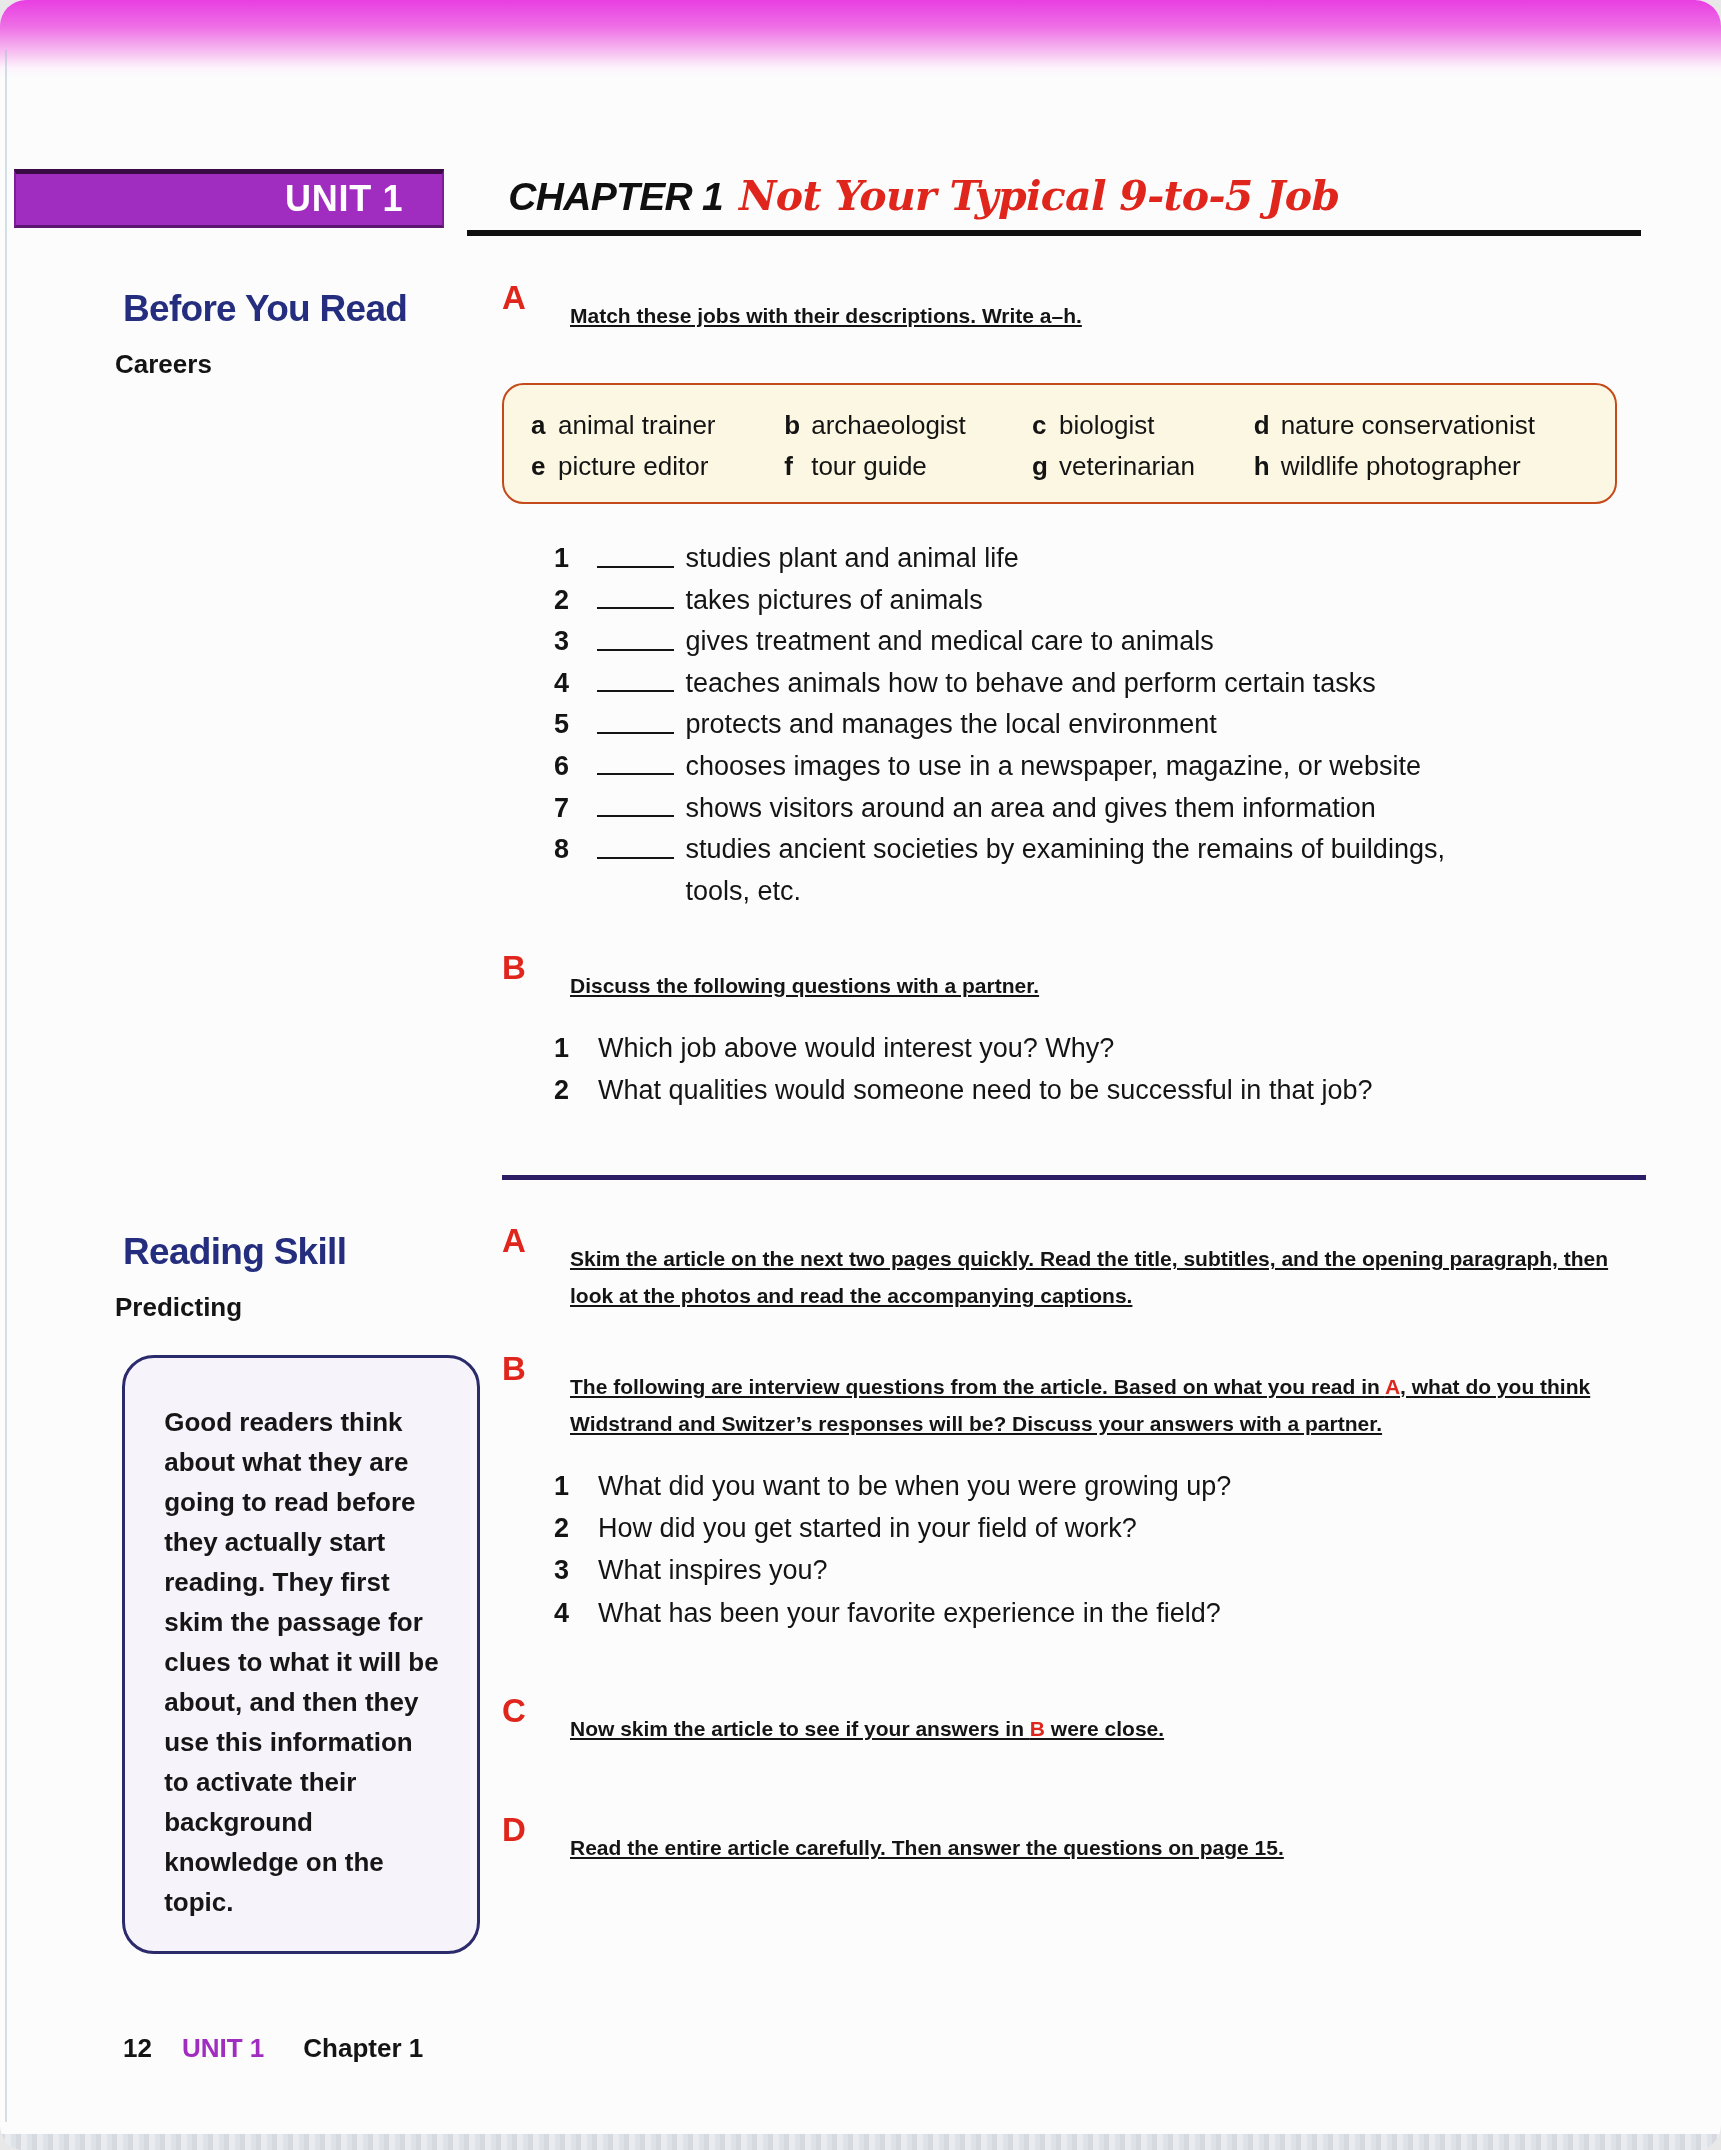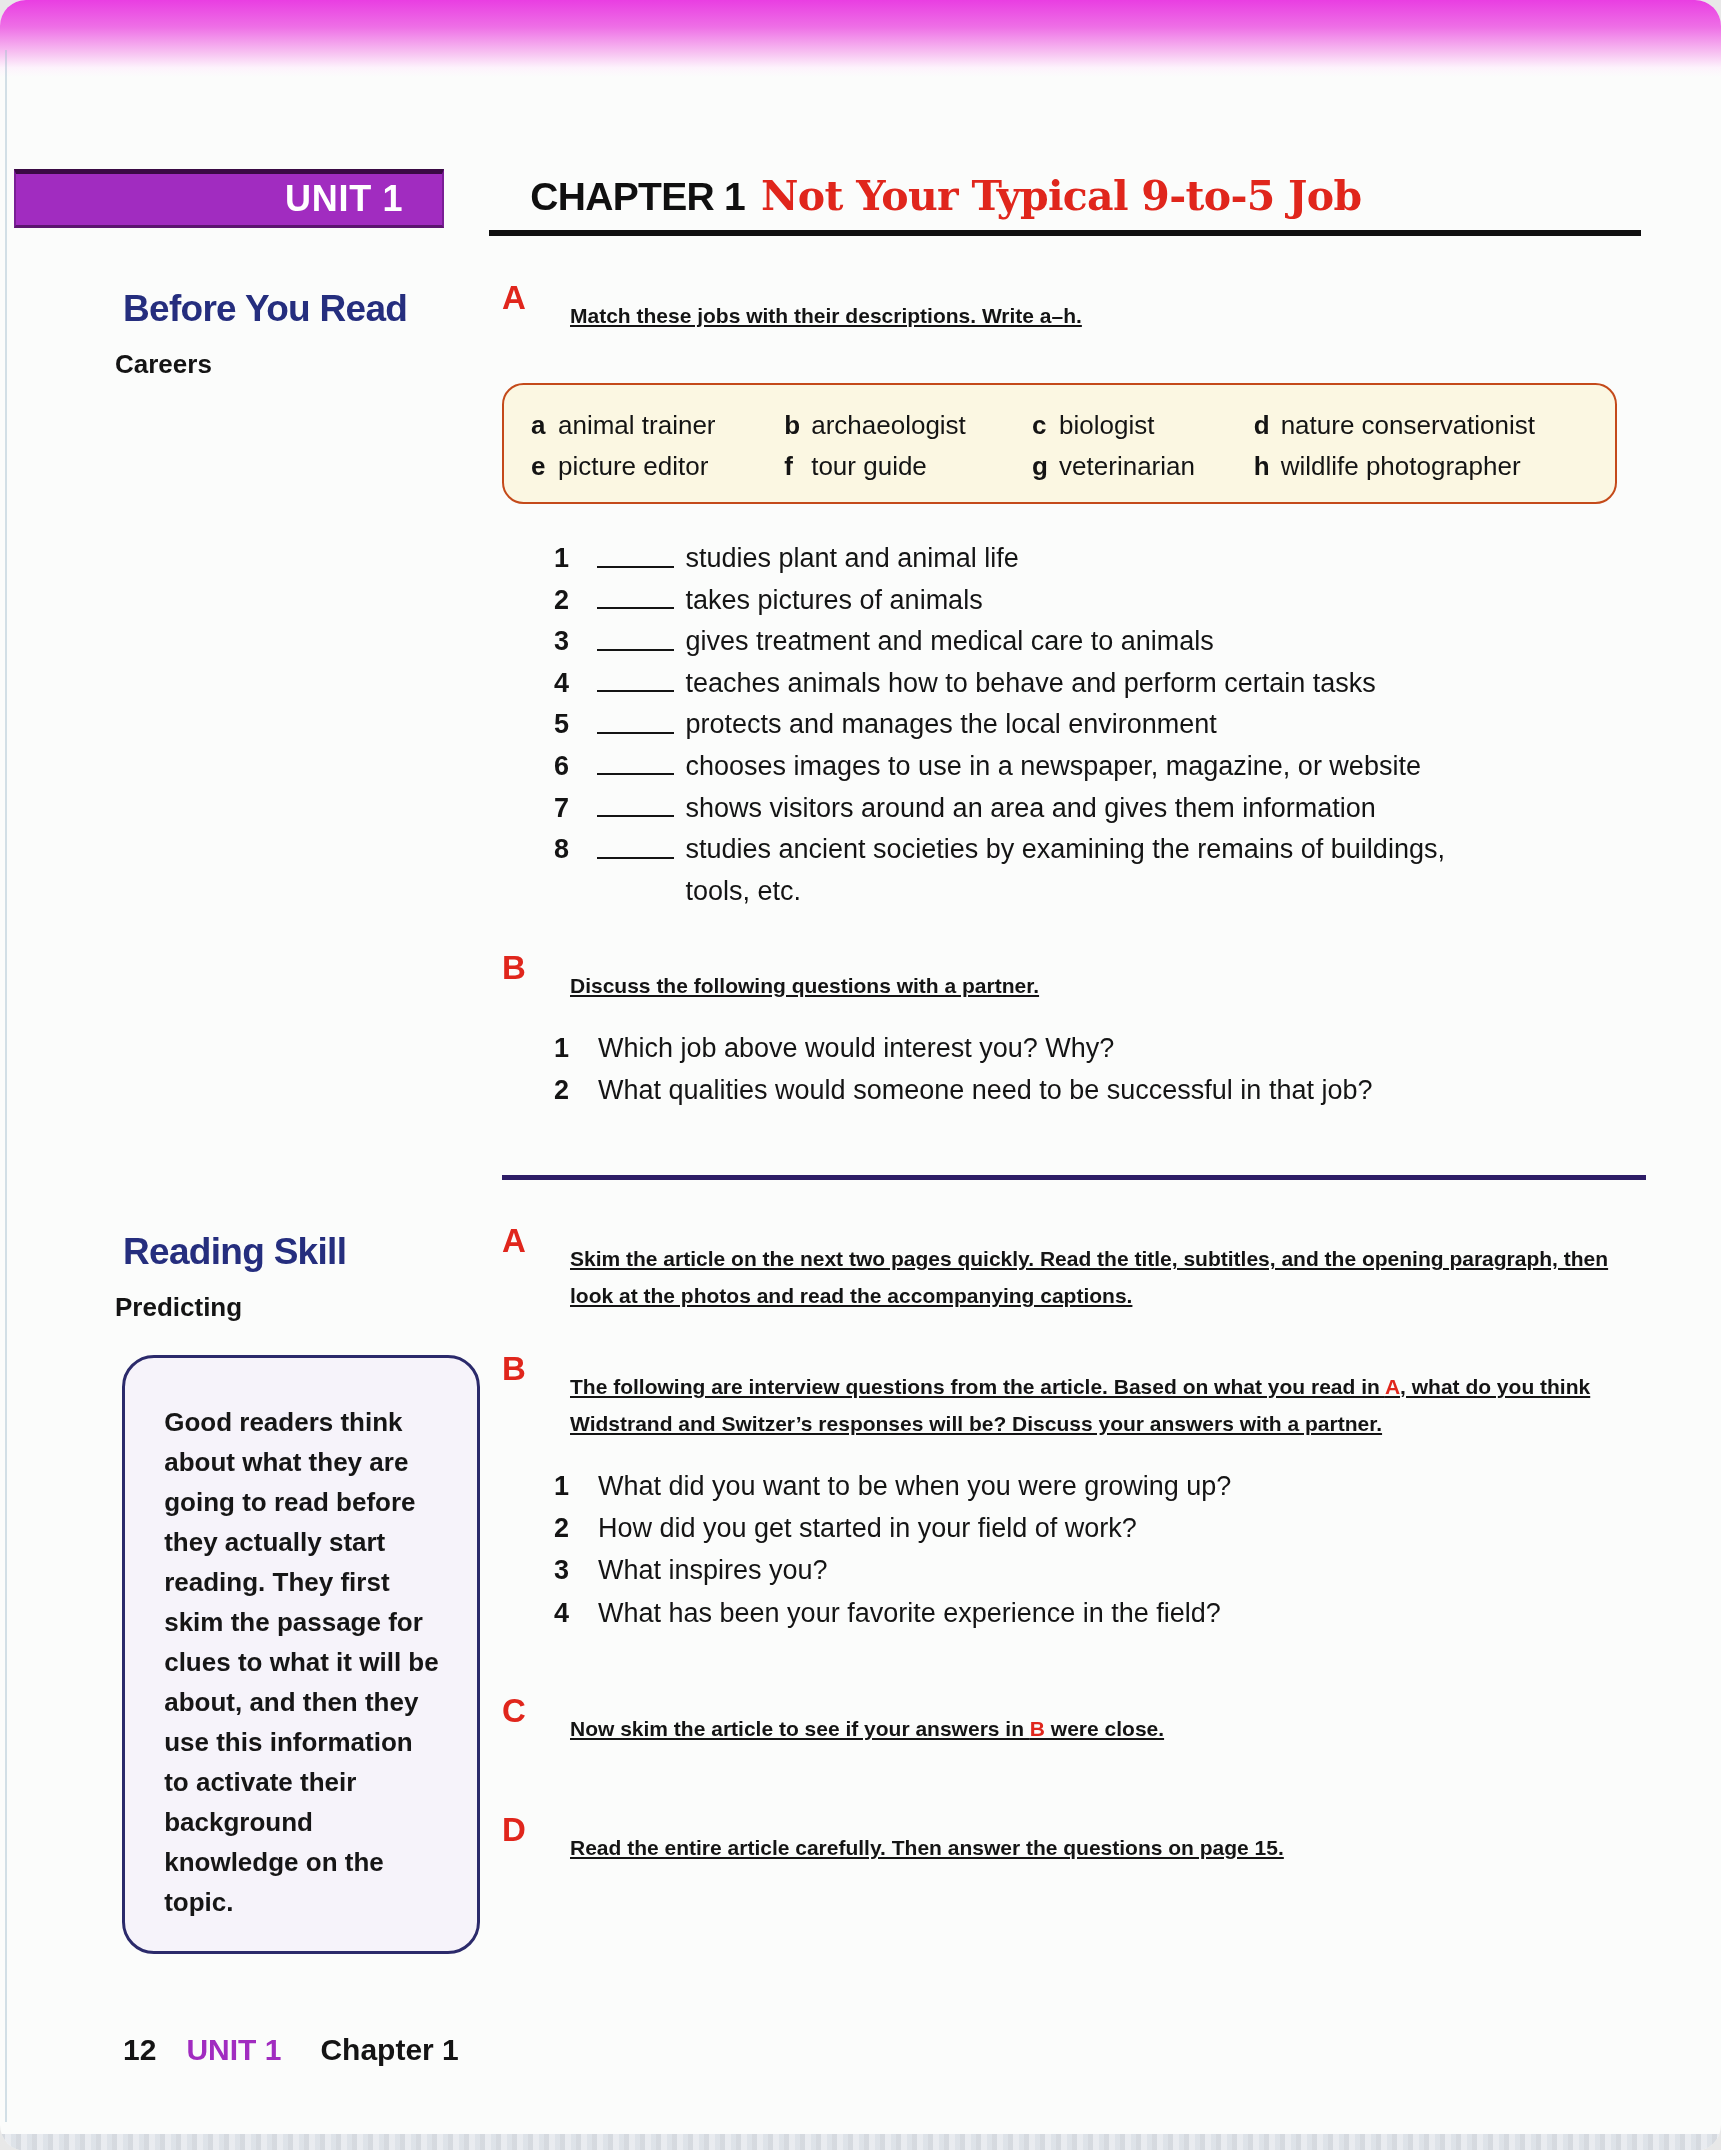--- a/index.html
+++ b/index.html
@@ -32,21 +32,21 @@
     position:absolute;top:169px;left:0;right:80px;
     display:flex;align-items:flex-start;
   }
   .unit-banner{
     margin-left:14.3px;width:430px;height:59px;box-sizing:border-box;
     background:#a12cc0;
     border:2.2px solid #7a1f96;border-top:5px solid #3a0a44;border-bottom:3.6px solid #5c1570;
     color:#ffffff;font-weight:700;font-size:36px;line-height:49px;
     text-align:right;padding-right:39px;letter-spacing:0.7px;
   }
-  .chapter-block{flex:1;margin-left:86px;}
+  .chapter-block{flex:1;margin-left:64px;font-style:italic;}
   .chapter-line{padding-top:2.9px;white-space:nowrap;}
   .chapter-label{font-weight:700;font-size:39px;color:#101010;letter-spacing:-0.7px;}
   .chapter-title{
     font-family:"DejaVu Serif","Liberation Serif",serif;
     font-weight:700;font-size:41px;color:#e0261c;margin-left:16px;letter-spacing:-0.7px;
   }
   .chapter-rule{height:5.7px;background:#101010;margin-top:10px;margin-left:-41px;}
   
   .main{
     position:absolute;top:281px;left:115px;right:75px;
@@ -109,21 +109,21 @@
     font-size:26px;font-weight:700;line-height:40px;color:#161616;
   }
   .task-gap-b{margin-top:21.5px;}
   .task-gap-c{margin-top:53px;}
   .task-gap-d{margin-top:50px;}
   .byr-task-b{margin-top:46px;}
   .instr-d{max-width:953px;}
   
   .footer{
     position:absolute;top:2033px;left:123px;
-    display:flex;align-items:baseline;font-size:30px;font-weight:700;
+    display:flex;align-items:baseline;font-size:26px;font-weight:700;
   }
   .footer .page-num{color:#141414;}
   .footer .unit{color:#a12cc0;margin-left:30px;}
   .footer .chapter{color:#141414;margin-left:39px;}
 </style>
 </head>
 <body>
 
 <div class="page">
   <div class="top-gradient"></div>

